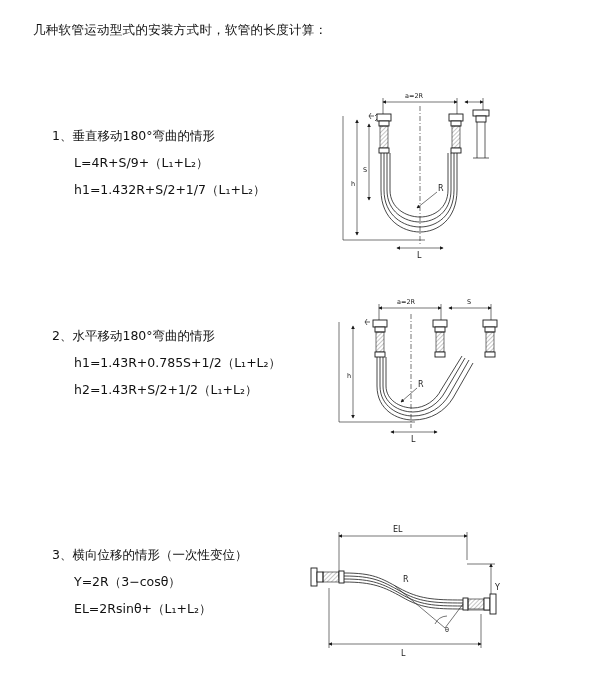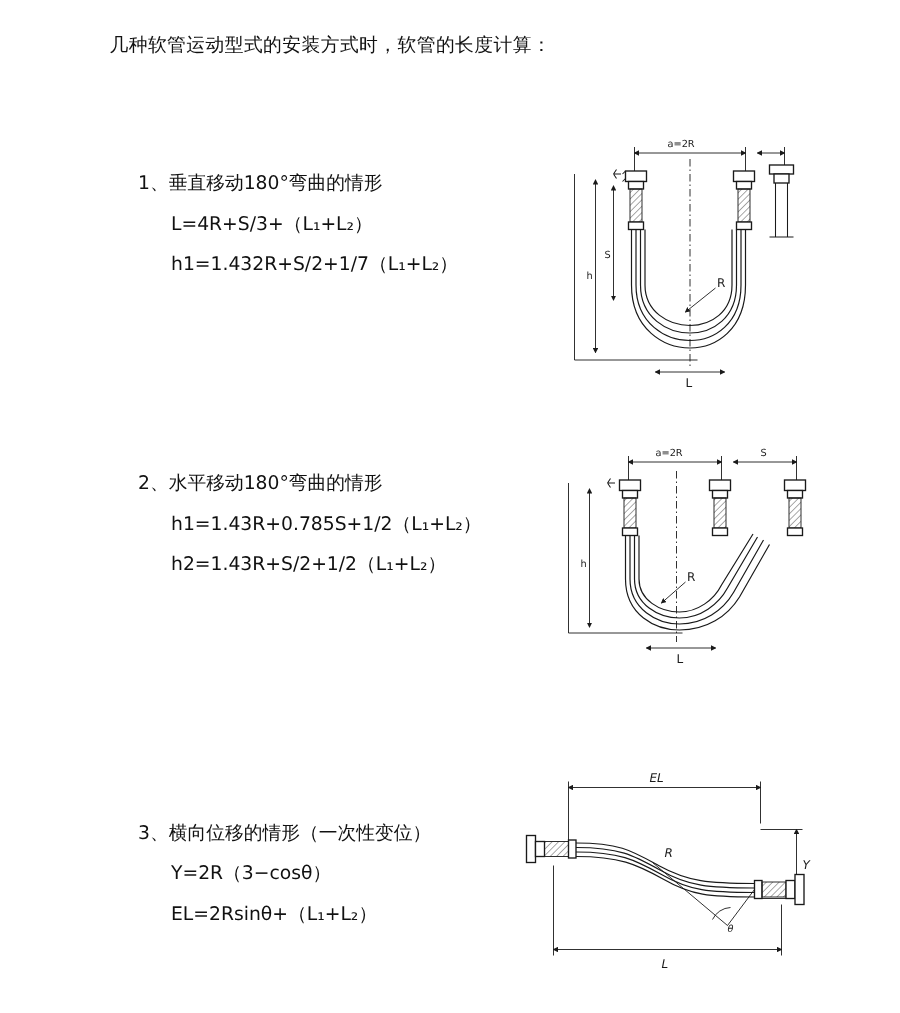--- a/index.html
+++ b/index.html
@@ -12,21 +12,20 @@
     background: #ffffff;
     font-family: "DejaVu Sans", "Liberation Sans", sans-serif;
     color: #111111;
     position: relative;
     overflow: hidden;
   }
   .page {
     position: relative;
     width: 552px;
     height: 675px;
-    margin-left: 40px;
   }
   .heading {
     position: absolute;
     left: 33px;
     top: 22px;
     font-size: 12.5px;
     letter-spacing: 0.3px;
     white-space: nowrap;
   }
   .section {
@@ -34,41 +33,41 @@
     left: 0;
     width: 600px;
   }
   .sec1 { top: 80px; height: 190px; }
   .sec2 { top: 280px; height: 190px; }
   .sec3 { top: 495px; height: 160px; }
 
   .text-col {
     position: absolute;
     left: 52px;
-    top: 34px;
+    top: 48px;
     width: 250px;
   }
   .sec3 .text-col { top: 52px; }
   .item-title {
     font-size: 12.5px;
     margin-bottom: 10px;
     white-space: nowrap;
   }
   .formula {
     font-size: 12.5px;
     margin: 0 0 10px 22px;
     white-space: nowrap;
   }
   .figure {
     position: absolute;
     top: 0;
   }
   .fig1 { left: 305px; top: 0px; }
   .fig2 { left: 305px; top: 10px; }
-  .fig3 { left: 295px; top: 14px; font-style: italic; }
+  .fig3 { left: 295px; top: 25px; }
   svg { display: block; }
   .ln { stroke: #1a1a1a; fill: none; }
   .thin { stroke-width: 0.7; }
   .dash { stroke-dasharray: 5 2 1 2; stroke-width: 0.6; }
   .dim { stroke: #1a1a1a; stroke-width: 0.6; fill: none; }
   .lbl {
     font-family: "DejaVu Sans", "Liberation Sans", sans-serif;
     font-size: 6.5px;
     fill: #1a1a1a;
   }
@@ -86,21 +85,21 @@
 
 <div class="page">
 
   <div class="heading">几种软管运动型式的安装方式时，软管的长度计算：</div>
 
   <div class="section sec1">
     <div class="text-col">
       <div class="item-title">
         <span>1、</span><span>垂直移动180°弯曲的情形</span>
       </div>
-      <div class="formula">L=4R+S/3+（L₁+L₂）</div>
+      <div class="formula">L=4R+S/9+（L₁+L₂）</div>
       <div class="formula">h1=1.432R+S/2+1/7（L₁+L₂）</div>
     </div>
 
     <div class="figure fig1">
       <svg width="250" height="190" viewBox="0 0 250 190">
         <defs>
           <pattern id="hatchpat" width="3" height="3" patternUnits="userSpaceOnUse" patternTransform="rotate(45)">
             <line x1="0" y1="0" x2="0" y2="3" stroke="#1a1a1a" stroke-width="0.5"></line>
           </pattern>
           <marker id="ar" markerWidth="6" markerHeight="6" refX="5" refY="3" orient="auto">

